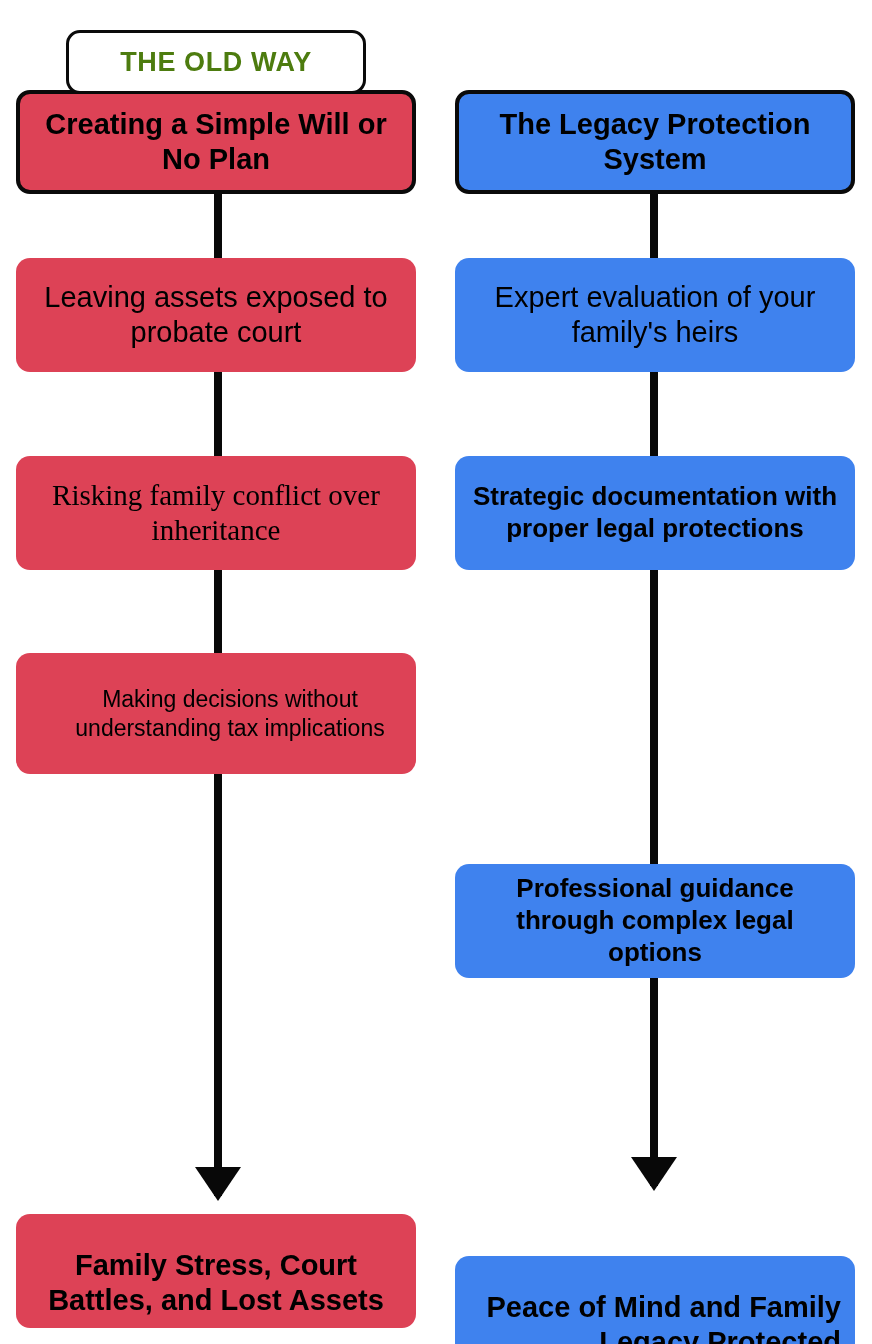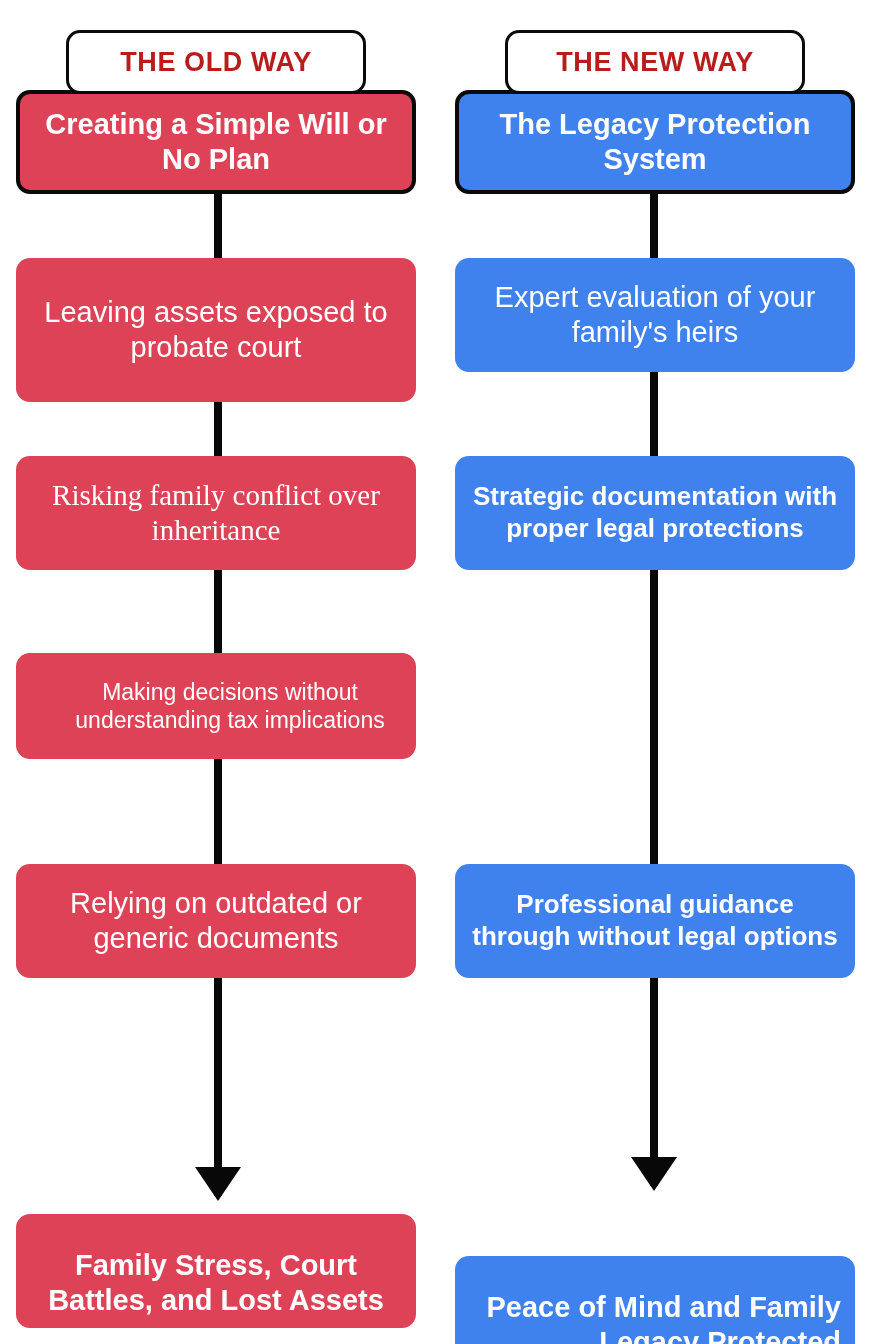--- a/index.html
+++ b/index.html
@@ -64,41 +64,41 @@
     border-radius: 14px;
     display: flex;
     align-items: center;
     justify-content: center;
     z-index: 6;
     box-sizing: border-box;
   }
   .header-pill span {
     font-size: 27px;
     font-weight: 700;
-    color: #b91c1c;
+    color: #4d7c0f;
     letter-spacing: 0.6px;
     white-space: nowrap;
   }
 
   
   .node {
     position: absolute;
     left: 50%;
     transform: translateX(-50%);
     border-radius: 14px;
     display: flex;
     align-items: center;
     justify-content: center;
     text-align: center;
     box-sizing: border-box;
     z-index: 4;
     padding: 4px 14px;
   }
   .node .node-text {
-    color: #ffffff;
+    color: #000000;
     line-height: 1.22;
     display: block;
     width: 100%;
   }
 
   .node.red  { background: #dd4256; }
   .node.blue { background: #3f82ee; }
 
   
   .node.outlined {
@@ -120,35 +120,32 @@
 
   <div class="column left">
 
     <div class="spine" style="top:186px; height:1010px;"></div>
     <div class="arrowhead" style="top:1167px;"></div>
 
     <div class="node red outlined" style="top:90px; left:216px; width:400px; height:104px;">
       <span class="node-text t-head">Creating a Simple Will or No Plan</span>
     </div>
 
-    <div class="node red" style="top:258px; left:216px; width:400px; height:144px;">
+    <div class="node red" style="top:258px; left:216px; width:400px; height:114px;">
       <span class="node-text t-lg">Leaving assets exposed to probate court</span>
     </div>
 
     <div class="node red" style="top:456px; left:216px; width:400px; height:114px;font-family:Liberation Serif, serif;">
       <span class="node-text t-lg">Risking family conflict over inheritance</span>
     </div>
 
-    <div class="node red" style="top:653px; left:216px; width:400px; height:106px;padding-left:42px;">
+    <div class="node red" style="top:653px; left:216px; width:400px; height:121px;padding-left:42px;">
       <span class="node-text t-sm">Making decisions without understanding tax implications</span>
     </div>
 
-    <div class="node red" style="top:864px; left:216px; width:400px; height:114px;">
-      <span class="node-text t-lg">Relying on outdated or generic documents</span>
-    </div>
 
 
     <div class="node red" style="top:1214px; left:216px; width:400px; height:114px;">
       <span class="node-text t-final">Family Stress, Court Battles, and Lost Assets</span>
     </div>
 
     <div class="header-pill" style="top:30px; left:216px; width:300px; height:64px;">
       <span>THE OLD WAY</span>
     </div>
 
@@ -165,26 +162,23 @@
 
     <div class="node blue" style="top:258px; left:219px; width:400px; height:114px;">
       <span class="node-text t-lg">Expert evaluation of your family's heirs</span>
     </div>
 
     <div class="node blue" style="top:456px; left:219px; width:400px; height:114px;">
       <span class="node-text t-md">Strategic documentation with proper legal protections</span>
     </div>
 
     <div class="node blue" style="top:864px; left:219px; width:400px; height:114px;">
-      <span class="node-text t-md">Professional guidance through without legal options</span>
+      <span class="node-text t-md">Professional guidance through complex legal options</span>
     </div>
 
     <div class="node blue" style="top:1256px; left:219px; width:400px; height:114px;text-align:right;">
       <span class="node-text t-final">Peace of Mind and Family Legacy Protected</span>
     </div>
 
-    <div class="header-pill" style="top:30px; left:219px; width:300px; height:64px;">
-      <span>THE NEW WAY</span>
-    </div>
 
   </div>
 
 </div>
 
 </body></html>

